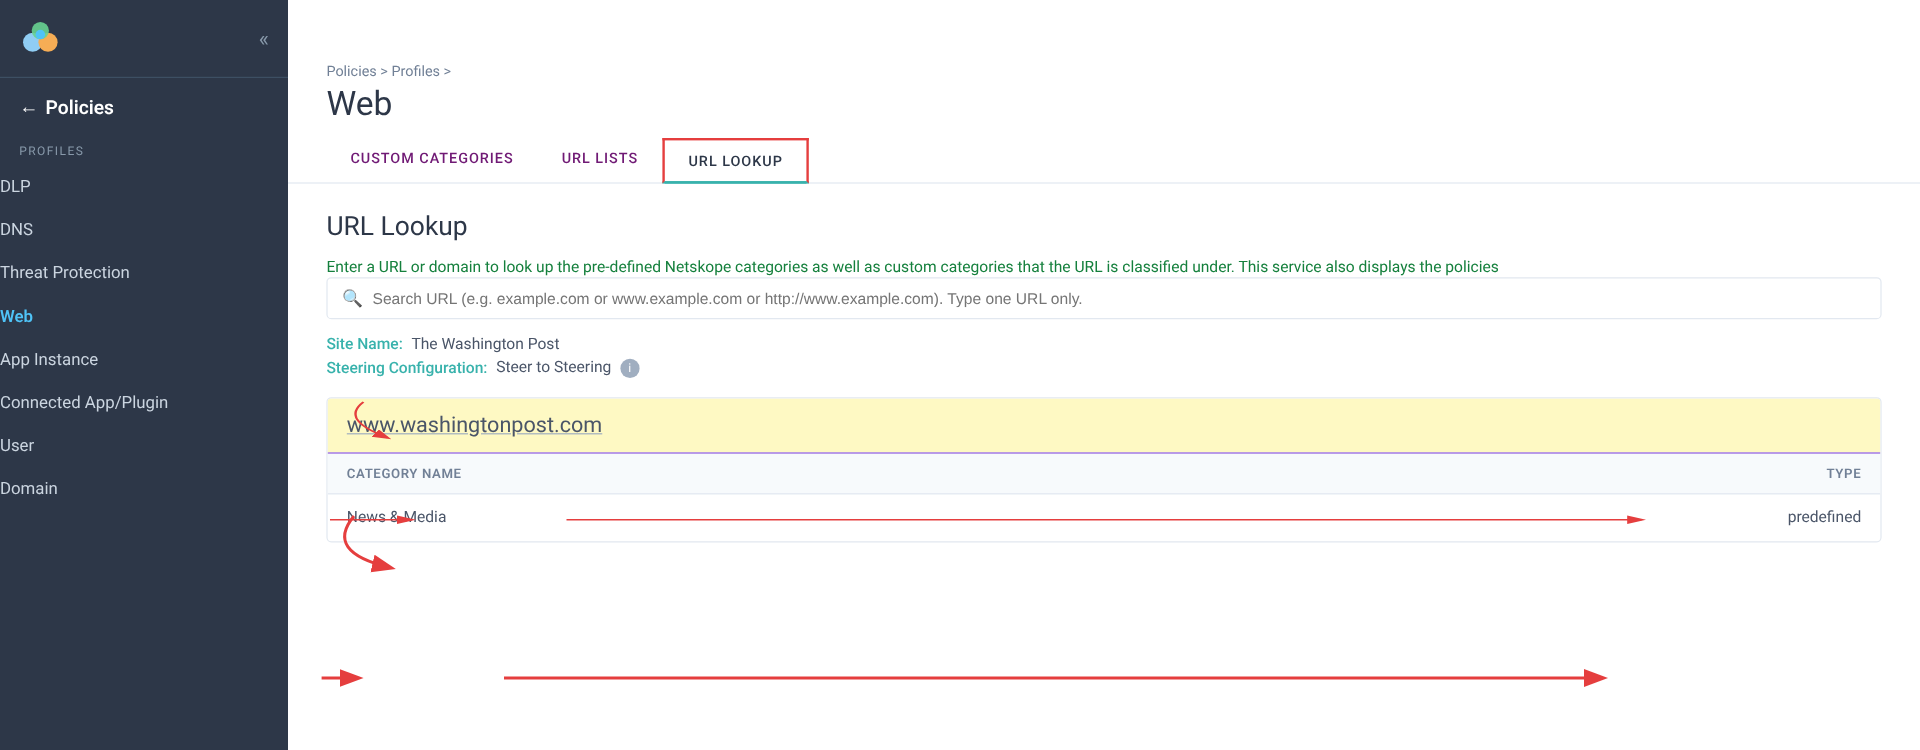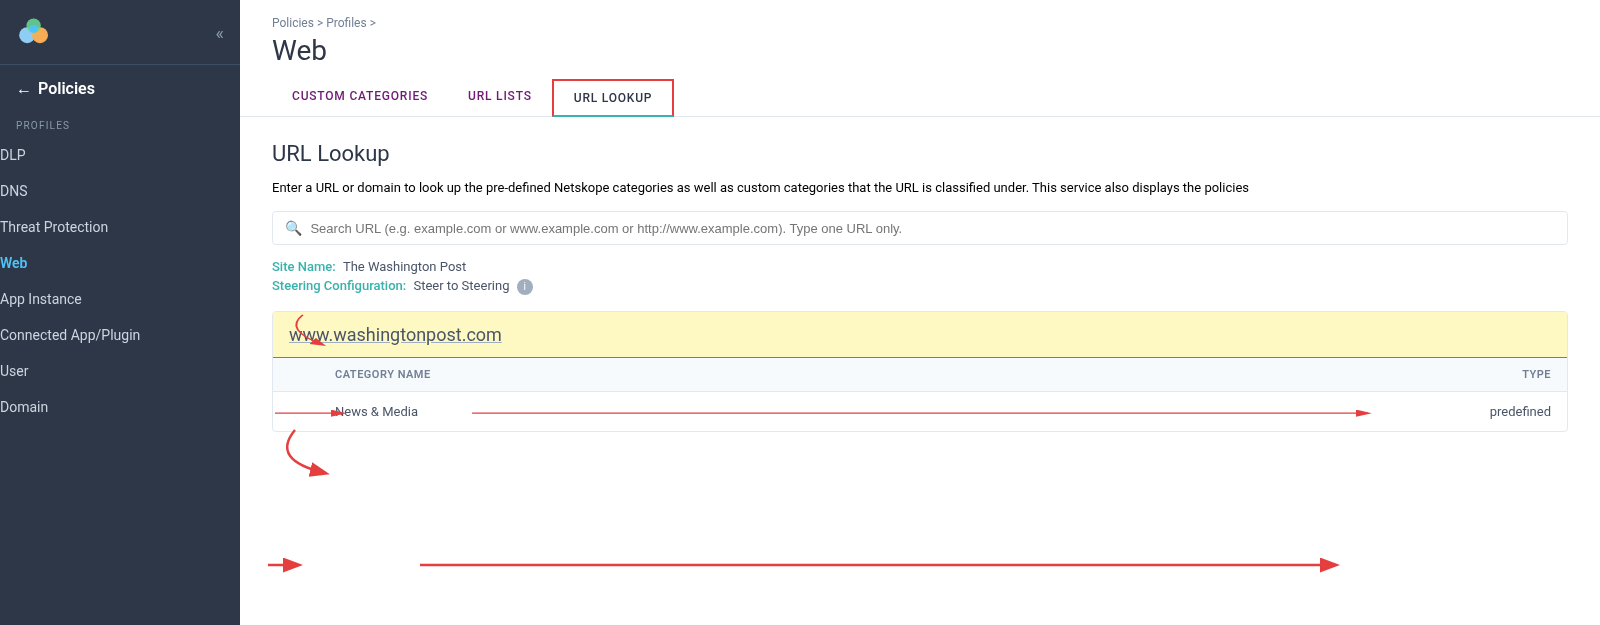--- a/index.html
+++ b/index.html
@@ -71,20 +71,21 @@
       display: flex;
       flex-direction: column;
       overflow: hidden;
       background: #fff;
     }
 
     
     .top-area {
       padding: 16px 32px 0 32px;
       border-bottom: 1px solid #e2e8f0;
+      margin-top: 36px;
     }
     .breadcrumb {
       font-size: 12px;
       color: #718096;
       margin-bottom: 4px;
     }
     .breadcrumb a { color: #718096; text-decoration: none; }
     .page-title {
       font-size: 28px;
       font-weight: 400;
@@ -134,22 +135,22 @@
       overflow-y: auto;
     }
     .content-title {
       font-size: 22px;
       font-weight: 400;
       color: #2d3748;
       margin-bottom: 14px;
     }
     .description {
       font-size: 13px;
-      color: #000000;
-      margin-bottom: 16px;
+      color: #15803d;
+      margin-bottom: 0;
       max-width: 1300px;
     }
 
     
     .search-bar {
       display: flex;
       align-items: center;
       border: 1px solid #e2e8f0;
       border-radius: 4px;
       padding: 8px 12px;
@@ -226,21 +227,21 @@
       display: flex;
       padding: 10px 16px;
       background: #f7fafc;
       border-bottom: 1px solid #e2e8f0;
       font-size: 11px;
       font-weight: 600;
       color: #718096;
       letter-spacing: 0.5px;
       text-transform: uppercase;
     }
-    .col-category { flex: 1; margin-left: 46px; }
+    .col-category { flex: 1; }
     .col-type { width: 200px; text-align: right; }
     .table-row {
       display: flex;
       padding: 12px 16px;
       font-size: 13px;
       color: #4a5568;
       border-bottom: 1px solid #f0f4f8;
       align-items: flex-start;
     }
     .table-row:last-child { border-bottom: none; }

